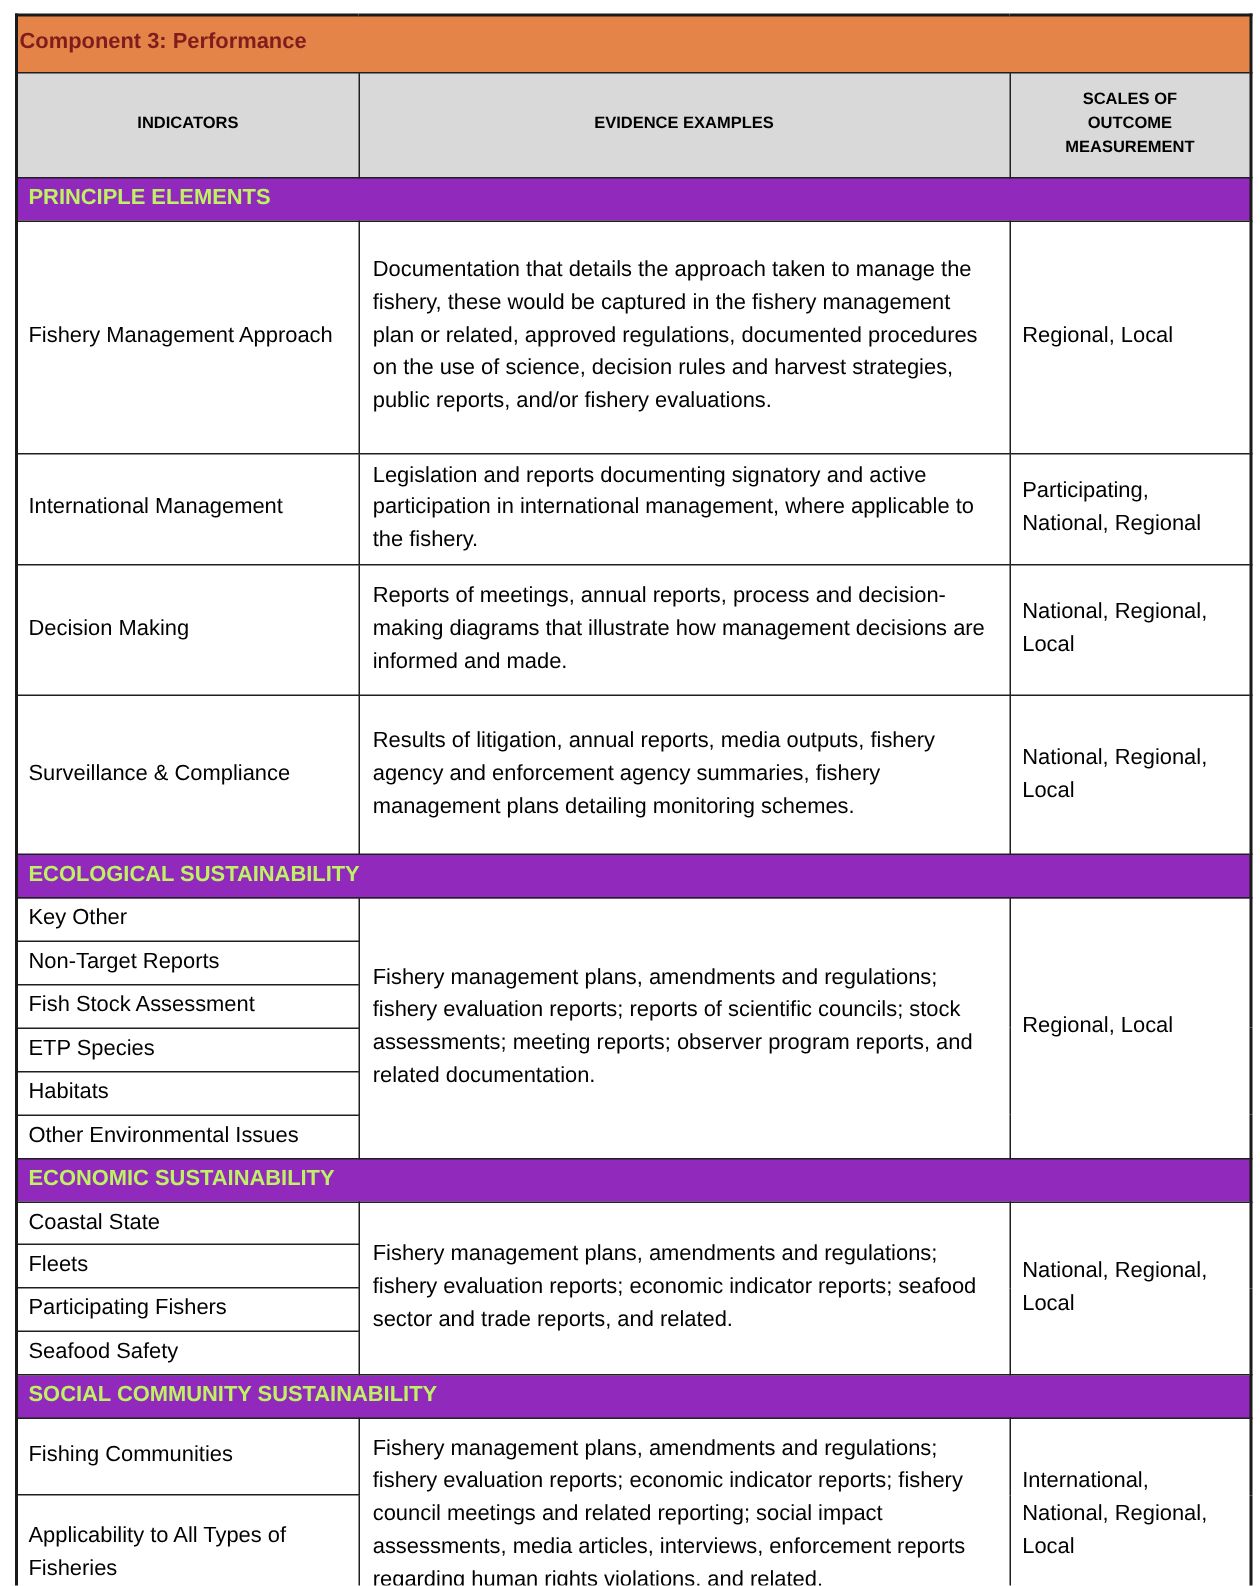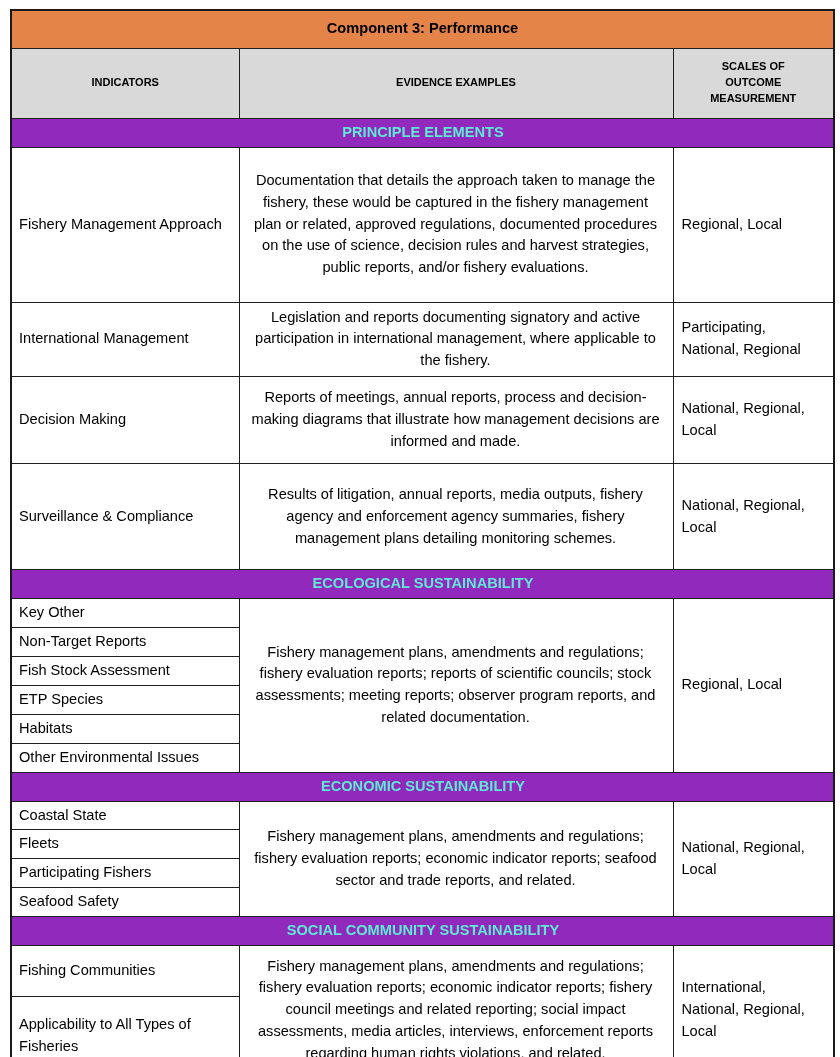--- a/index.html
+++ b/index.html
@@ -27,48 +27,47 @@
     font-size: 14.6px;
     line-height: 1.5;
     box-sizing: border-box;
   }
   col.c1 { width: 228px; }
   col.c2 { width: 434px; }
   col.c3 { width: 161px; }
 
   td.title {
     background: #E58449;
-    color: #000000;
+    color: #7f1d1d;
     font-weight: bold;
     font-size: 21px;
-    text-align: center;
     height: 38px;
     line-height: 1.1;
   }
   tr.row-header td {
     background: #D9D9D9;
     font-weight: bold;
     font-size: 11px;
     text-align: center;
     height: 70px;
     line-height: 1.45;
   }
   td.hdr-scales { white-space: pre-line; }
 
   td.bar {
     background: #9129BD;
-    color: #5eead4;
+    color: #bef264;
     font-weight: bold;
     font-size: 13.5px;
     height: 29px;
     padding: 2px 6px 2px 7px;
-    text-align: center;
+    text-align: left;
   }
   td.ind { padding: 3px 8px 3px 7px; text-align: left; }
-  td.ev  { padding: 4px 10px 4px 9px; text-align: center; }
+  td.ev  { padding: 4px 10px 4px 9px; text-align: left; }
   td.sc  { padding: 4px 6px 4px 8px; text-align: left; }
 
   tr.row-fma  { height: 155px; }
   tr.row-intl { height: 69px; }
   tr.row-dm   { height: 87px; }
   tr.row-surv { height: 106px; }
   tr.row-sub  { height: 26px; }
   tr.row-fc   { height: 51px; }
   tr.row-app  { height: 79px; }
 </style>

